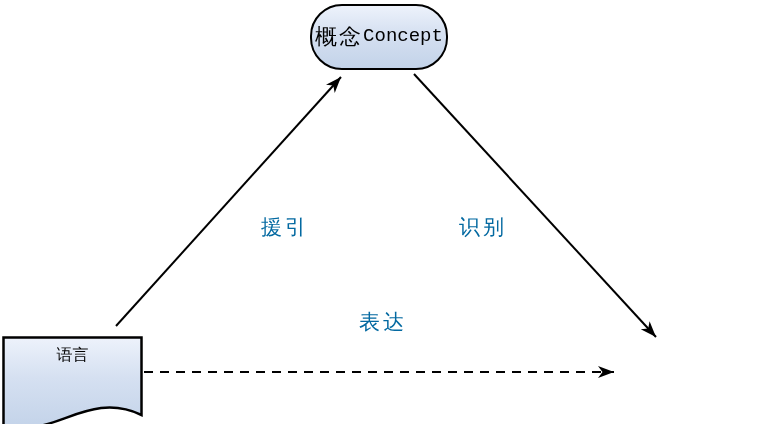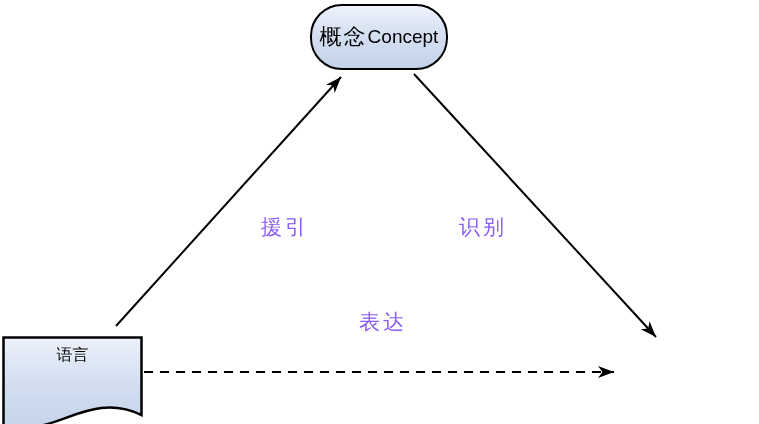--- a/index.html
+++ b/index.html
@@ -35,21 +35,21 @@
     text-align: center;
     line-height: 1.15;
   }
   .node .zh {
     font-size: 22px;
     letter-spacing: 2px;
     font-family: "Liberation Sans", sans-serif;
   }
   .node .en {
     font-size: 19px;
-    font-family: Liberation Sans, sans-serif;
+    font-family: Liberation Mono, monospace;
   }
   .node-concept {
     left: 310px;
     top: 4px;
     width: 138px;
     height: 66px;
     border: 2px solid #000000;
     border-radius: 32px;
   }
   .node-thing {
@@ -80,21 +80,21 @@
     width: 141px;
     display: flex;
     flex-direction: column;
     align-items: center;
     line-height: 1.15;
   }
   .edge-label {
     position: absolute;
     transform: translate(-50%, -50%);
     font-size: 21px;
-    color: #8b5cf6;
+    color: #0369a1;
     letter-spacing: 3px;
     white-space: nowrap;
     background: #ffffff;
     padding: 0 2px;
   }
   .label-cite    { left: 285px; top: 227px; }
   .label-identify{ left: 483px; top: 227px; }
   .label-express { left: 383px; top: 322px; }
 </style>
 </head>

